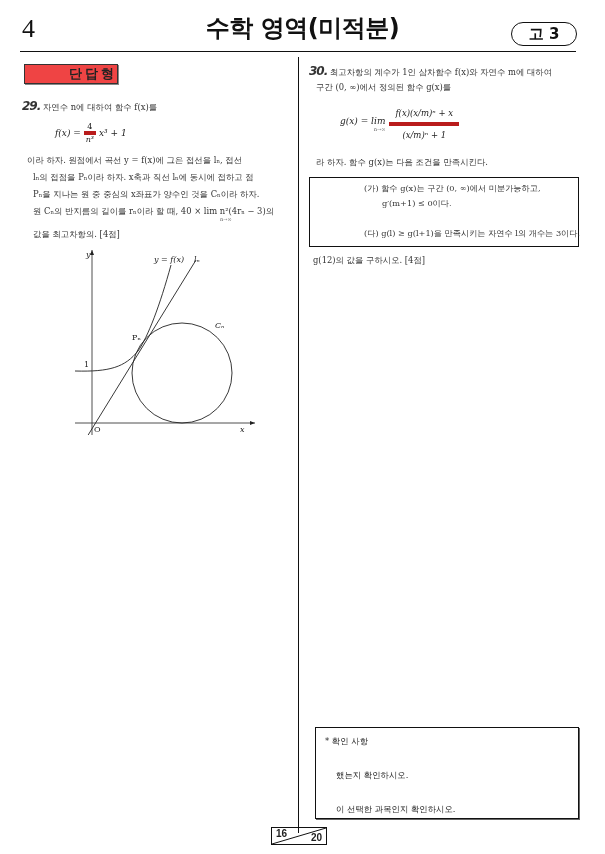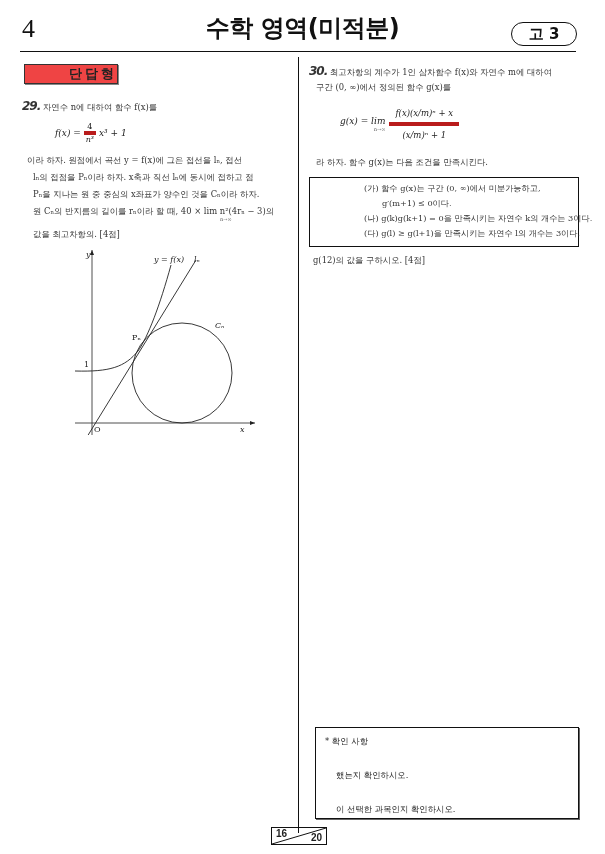--- a/index.html
+++ b/index.html
@@ -111,21 +111,20 @@
     <span class="num math" style="padding:4px 6px;">f(x)(x/m)ⁿ + x</span>
     <span class="den math" style="padding:4px 6px;">(x/m)ⁿ + 1</span>
   </span>
 </div>
 
 <div class="abs txt" style="left:316px; top:154px;">라 하자. 함수 g(x)는 다음 조건을 만족시킨다.</div>
 
 <div class="abs cond-box">
   <div class="cond-line" style="top:3px;">(가) 함수 g(x)는 구간 (0, ∞)에서 미분가능하고,</div>
   <div class="cond-line" style="top:18px; left:28px;">g′(m+1) ≤ 0이다.</div>
-  <div class="cond-line" style="top:33px;">(나) g(k)g(k+1) = 0을 만족시키는 자연수 k의 개수는 3이다.</div>
   <div class="cond-line" style="top:48px;">(다) g(l) ≥ g(l+1)을 만족시키는 자연수 l의 개수는 3이다.</div>
 </div>
 
 <div class="abs txt" style="left:313px; top:252px;">g(12)의 값을 구하시오. [4점]</div>
 
 <div class="abs check-box">
   <div class="check-line" style="top:5px;">* 확인 사항</div>
   <div class="check-line" style="top:39px; left:20px;">했는지 확인하시오.</div>
   <div class="check-line" style="top:73px; left:20px;">이 선택한 과목인지 확인하시오.</div>
 </div>

